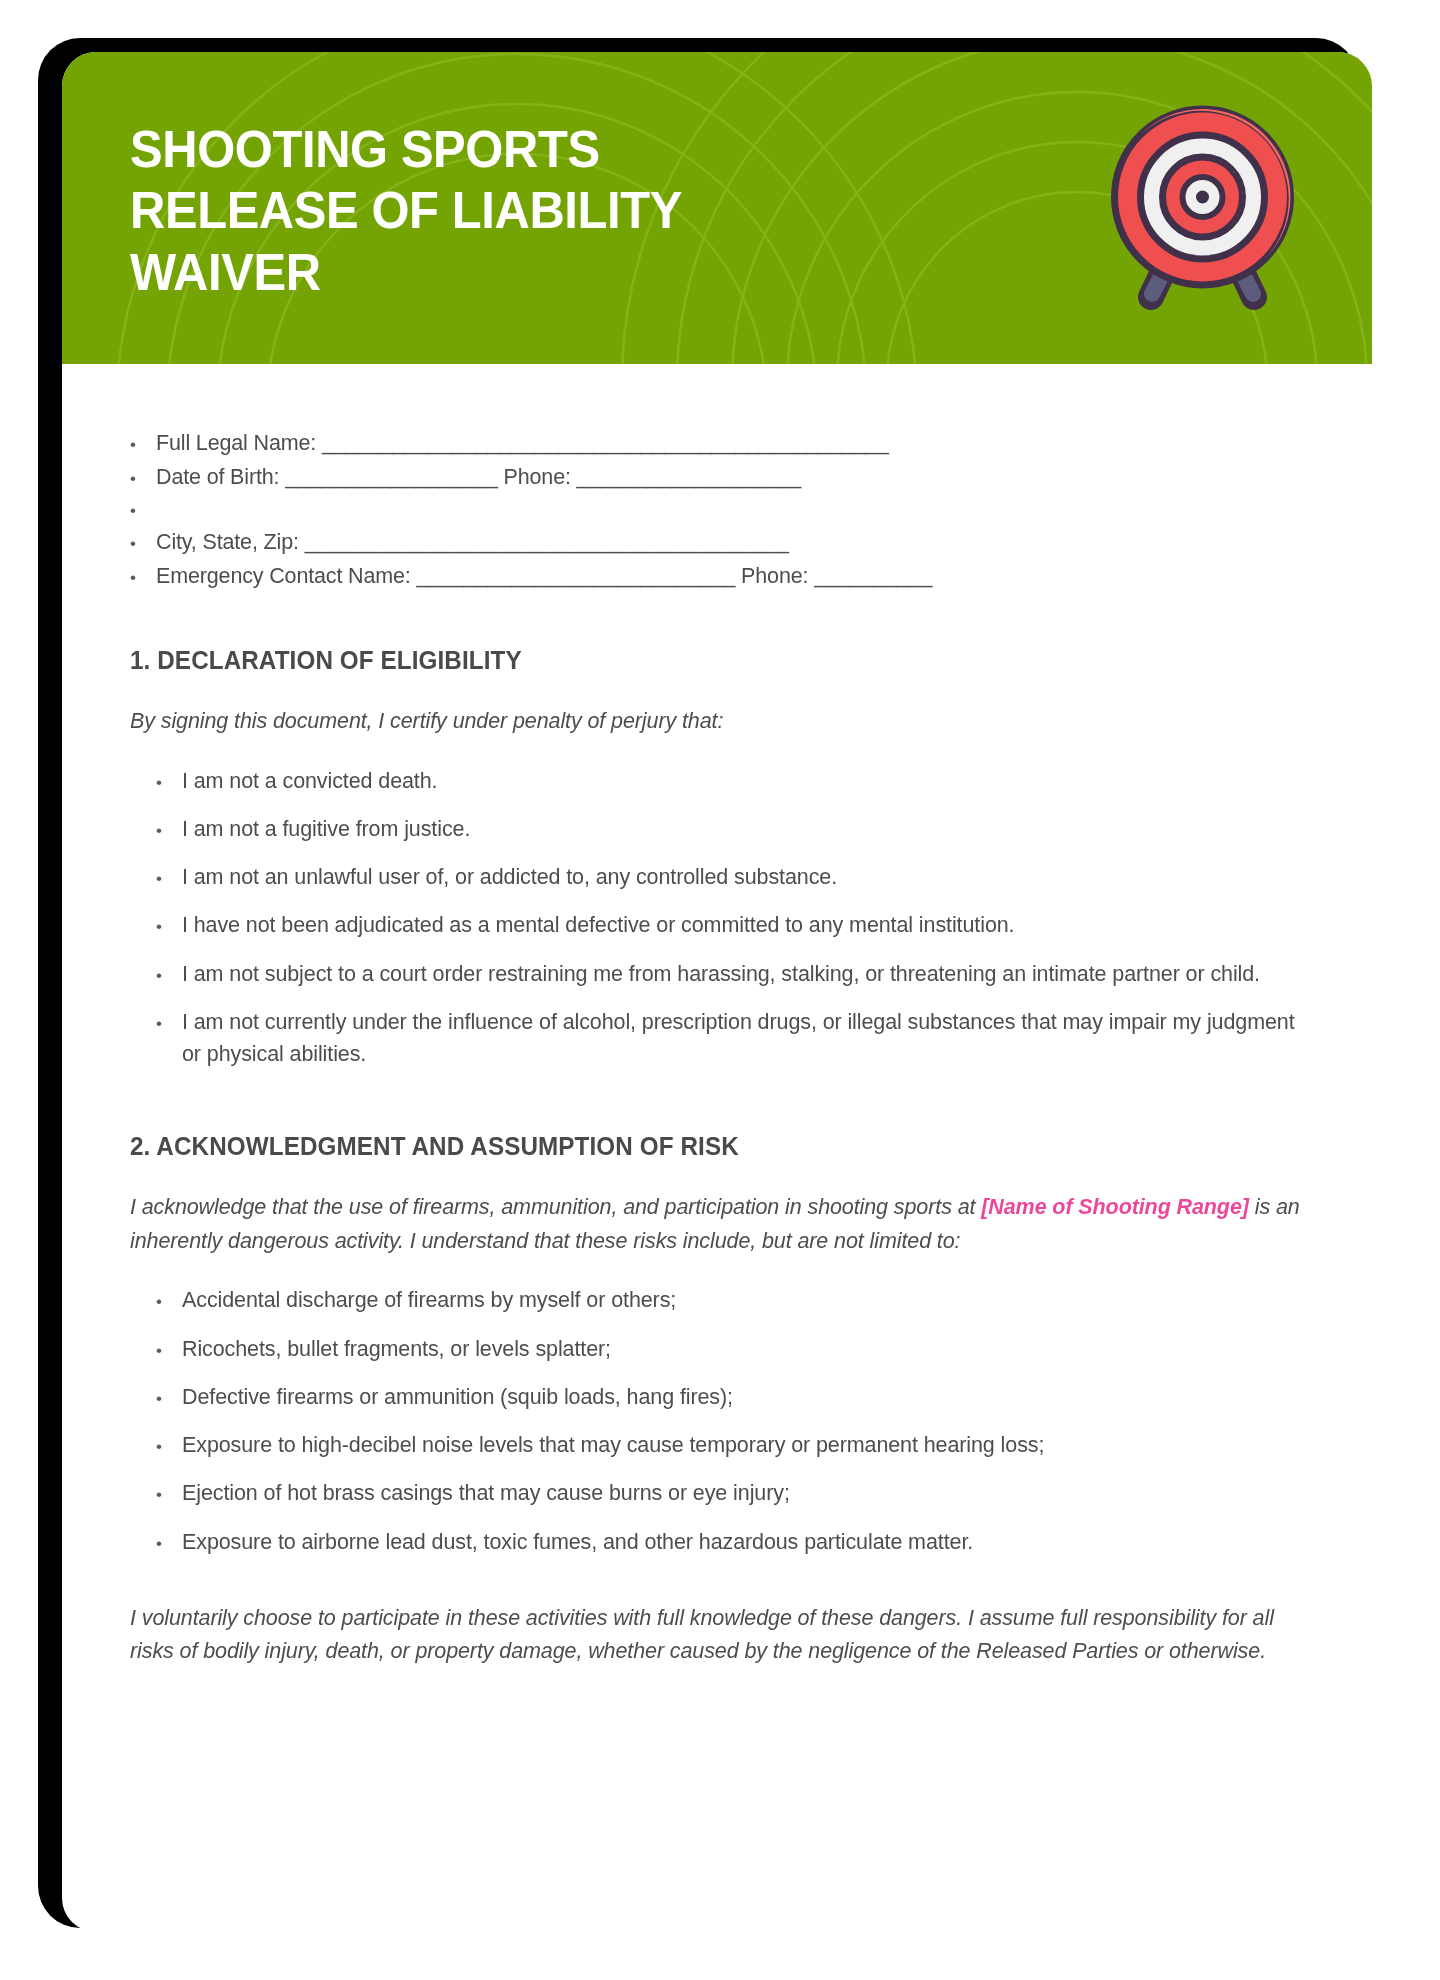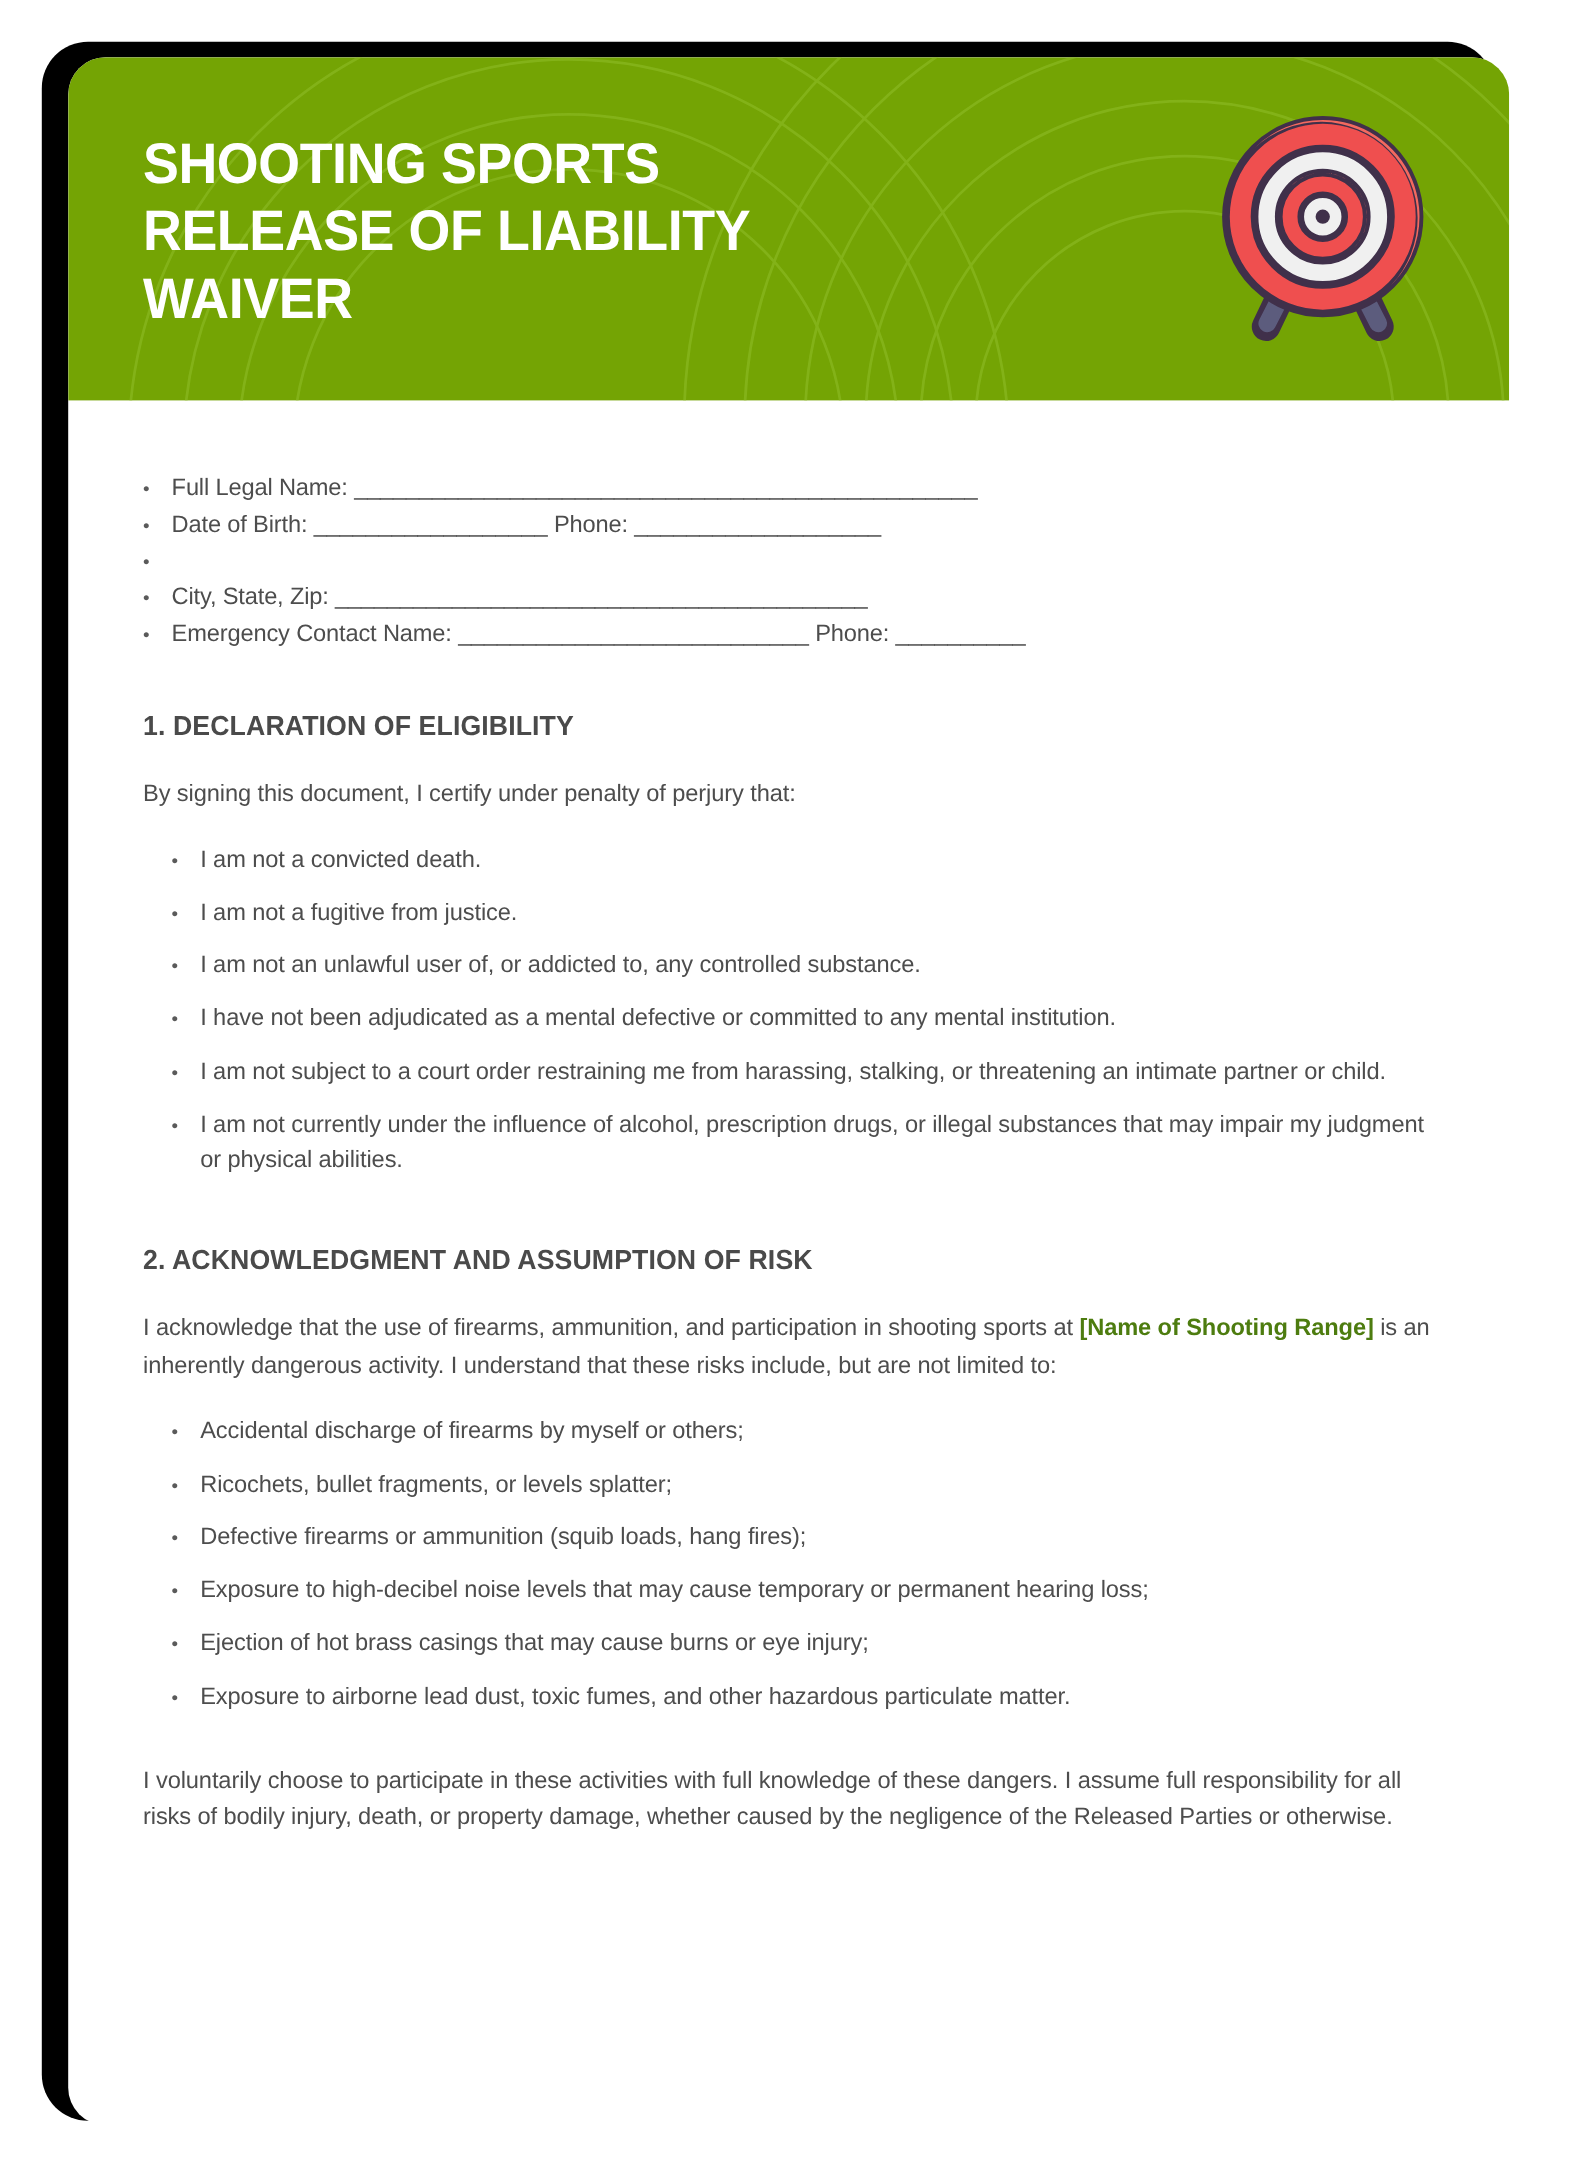--- a/index.html
+++ b/index.html
@@ -131,23 +131,24 @@
     transform: scaleX(0.97);
     transform-origin: left center;
   }
 
   p.para {
     font-size: 21.5px;
     line-height: 1.56;
     color: #4d4d4d;
     margin-bottom: 26px;
     letter-spacing: -0.1px;
-  }
-
-  p.para b { font-weight: bold; color: #4d7c0f; }
+    font-style: italic;
+  }
+
+  p.para b { font-weight: bold; color: #ec4899; }
 
   ul.bullets {
     list-style: none;
     margin: 0 0 0 26px;
   }
 
   ul.bullets li {
     display: flex;
     align-items: baseline;
     font-size: 21.5px;

